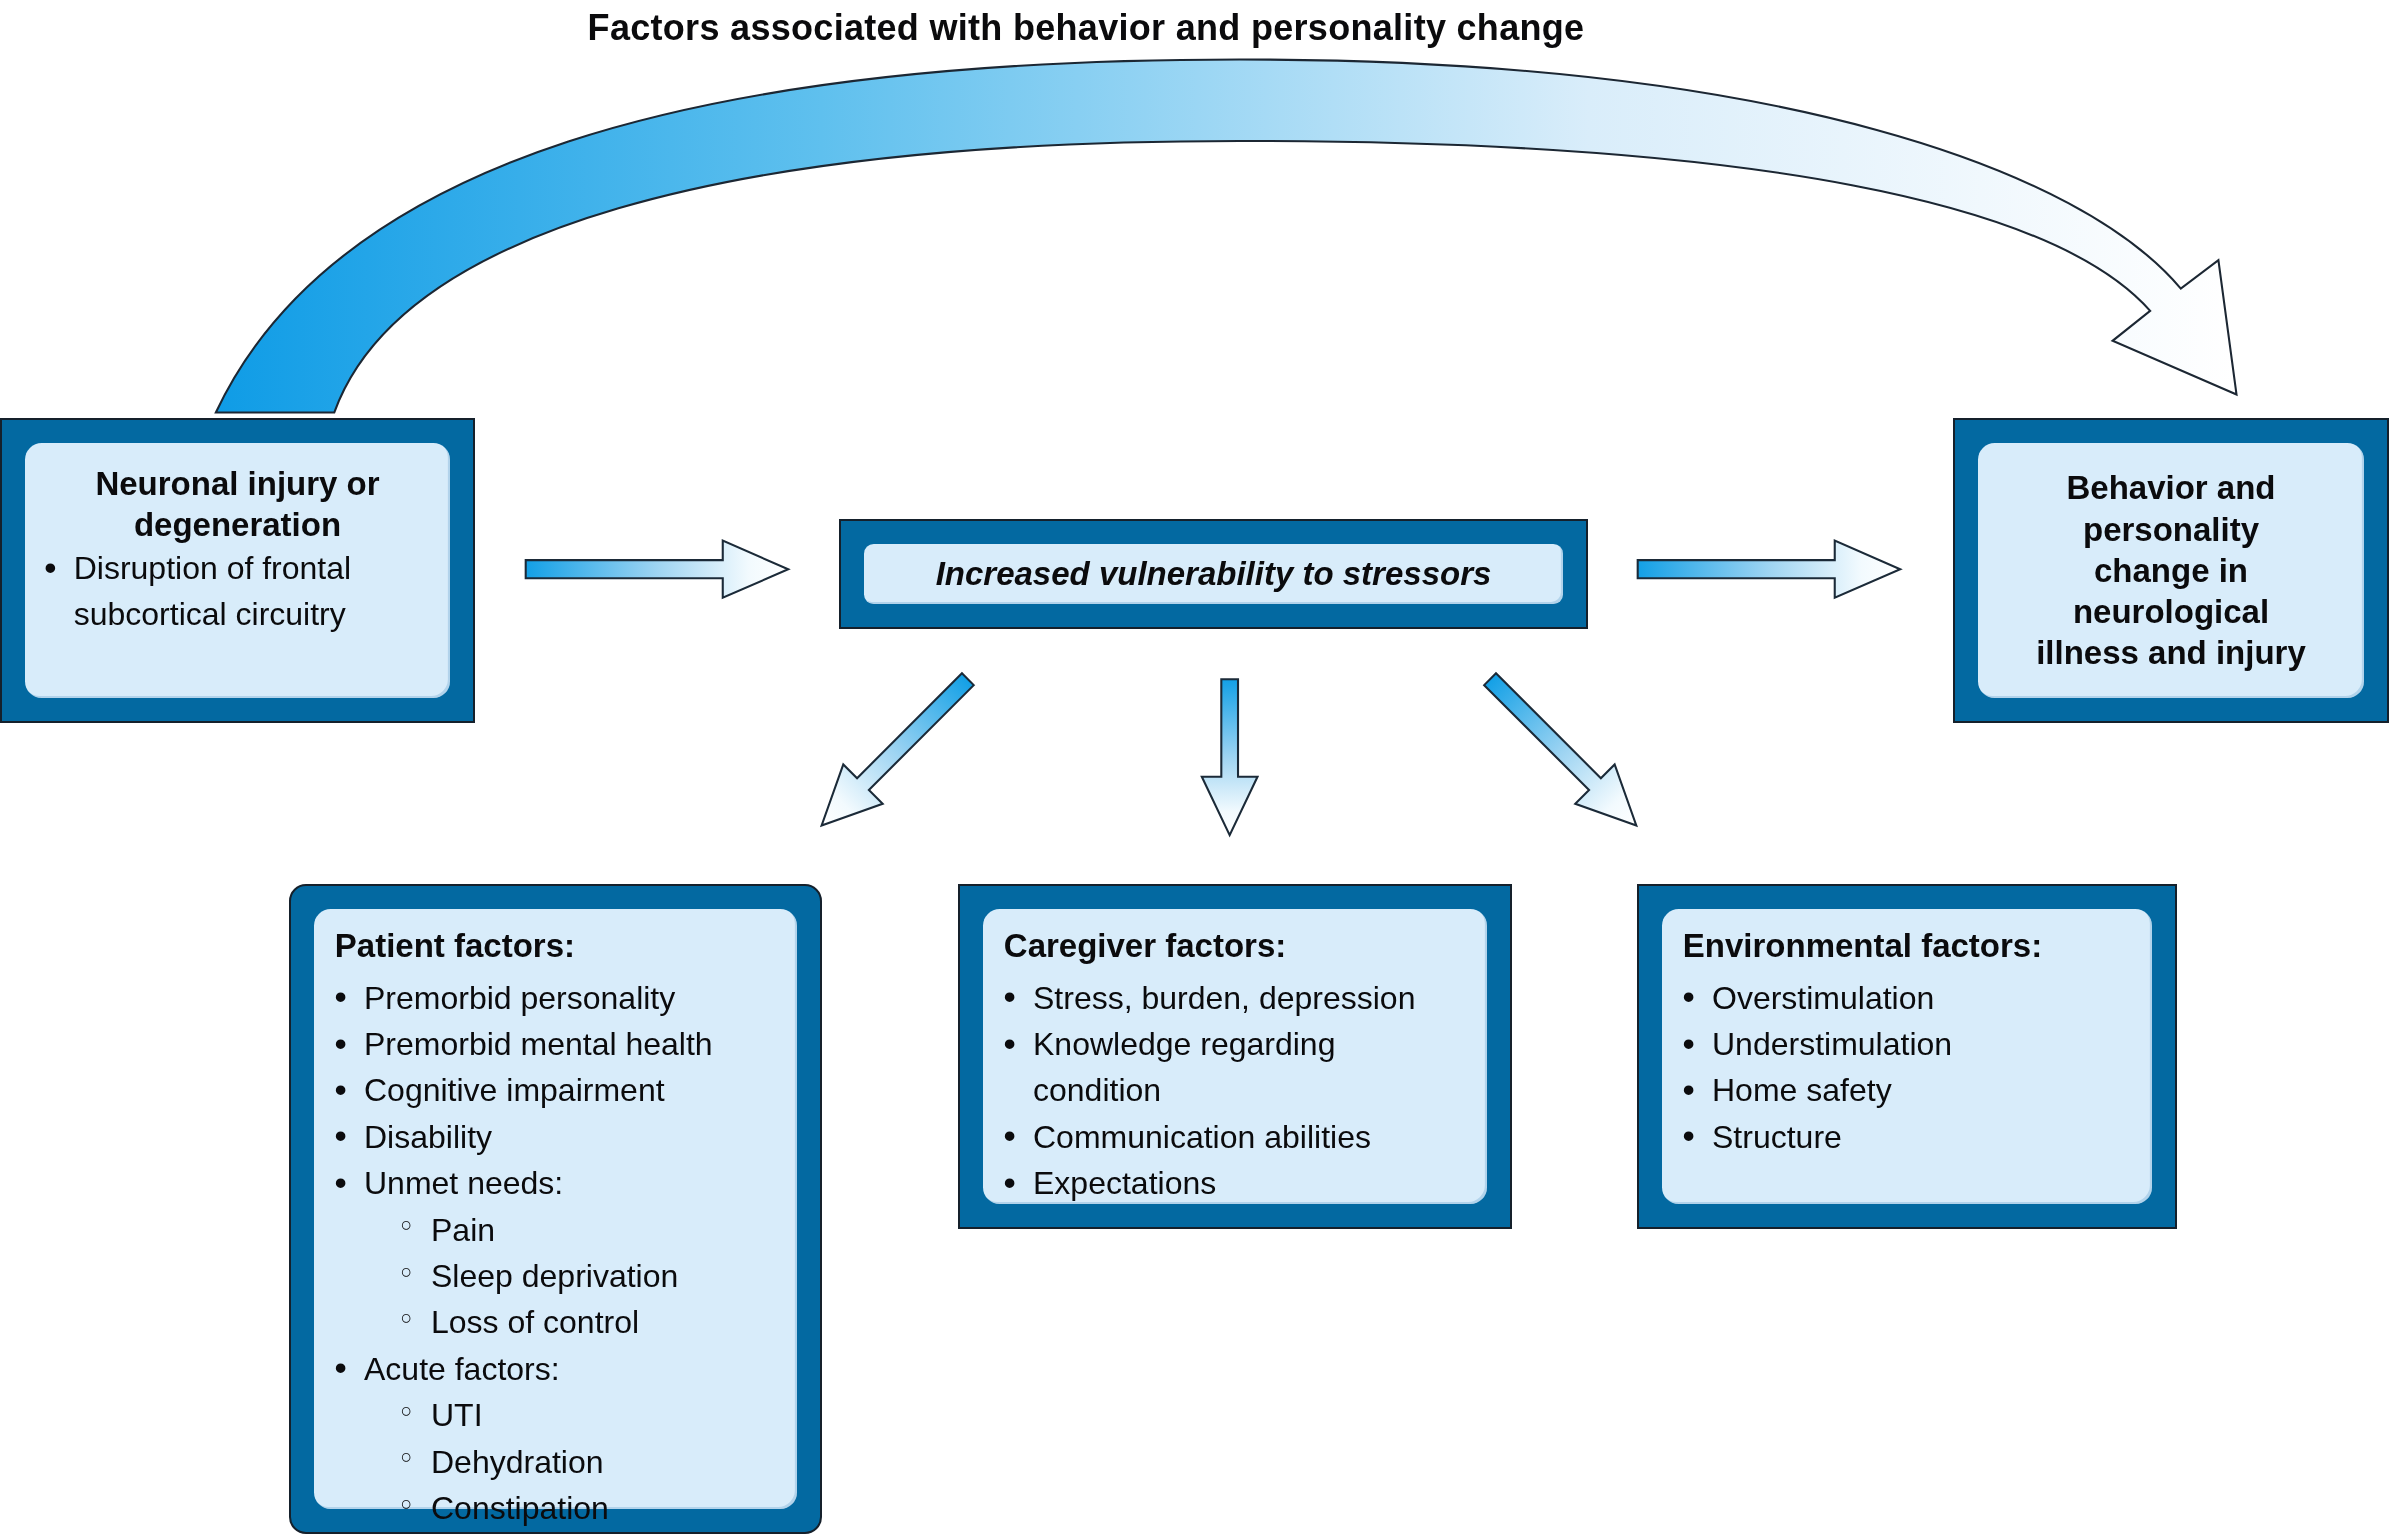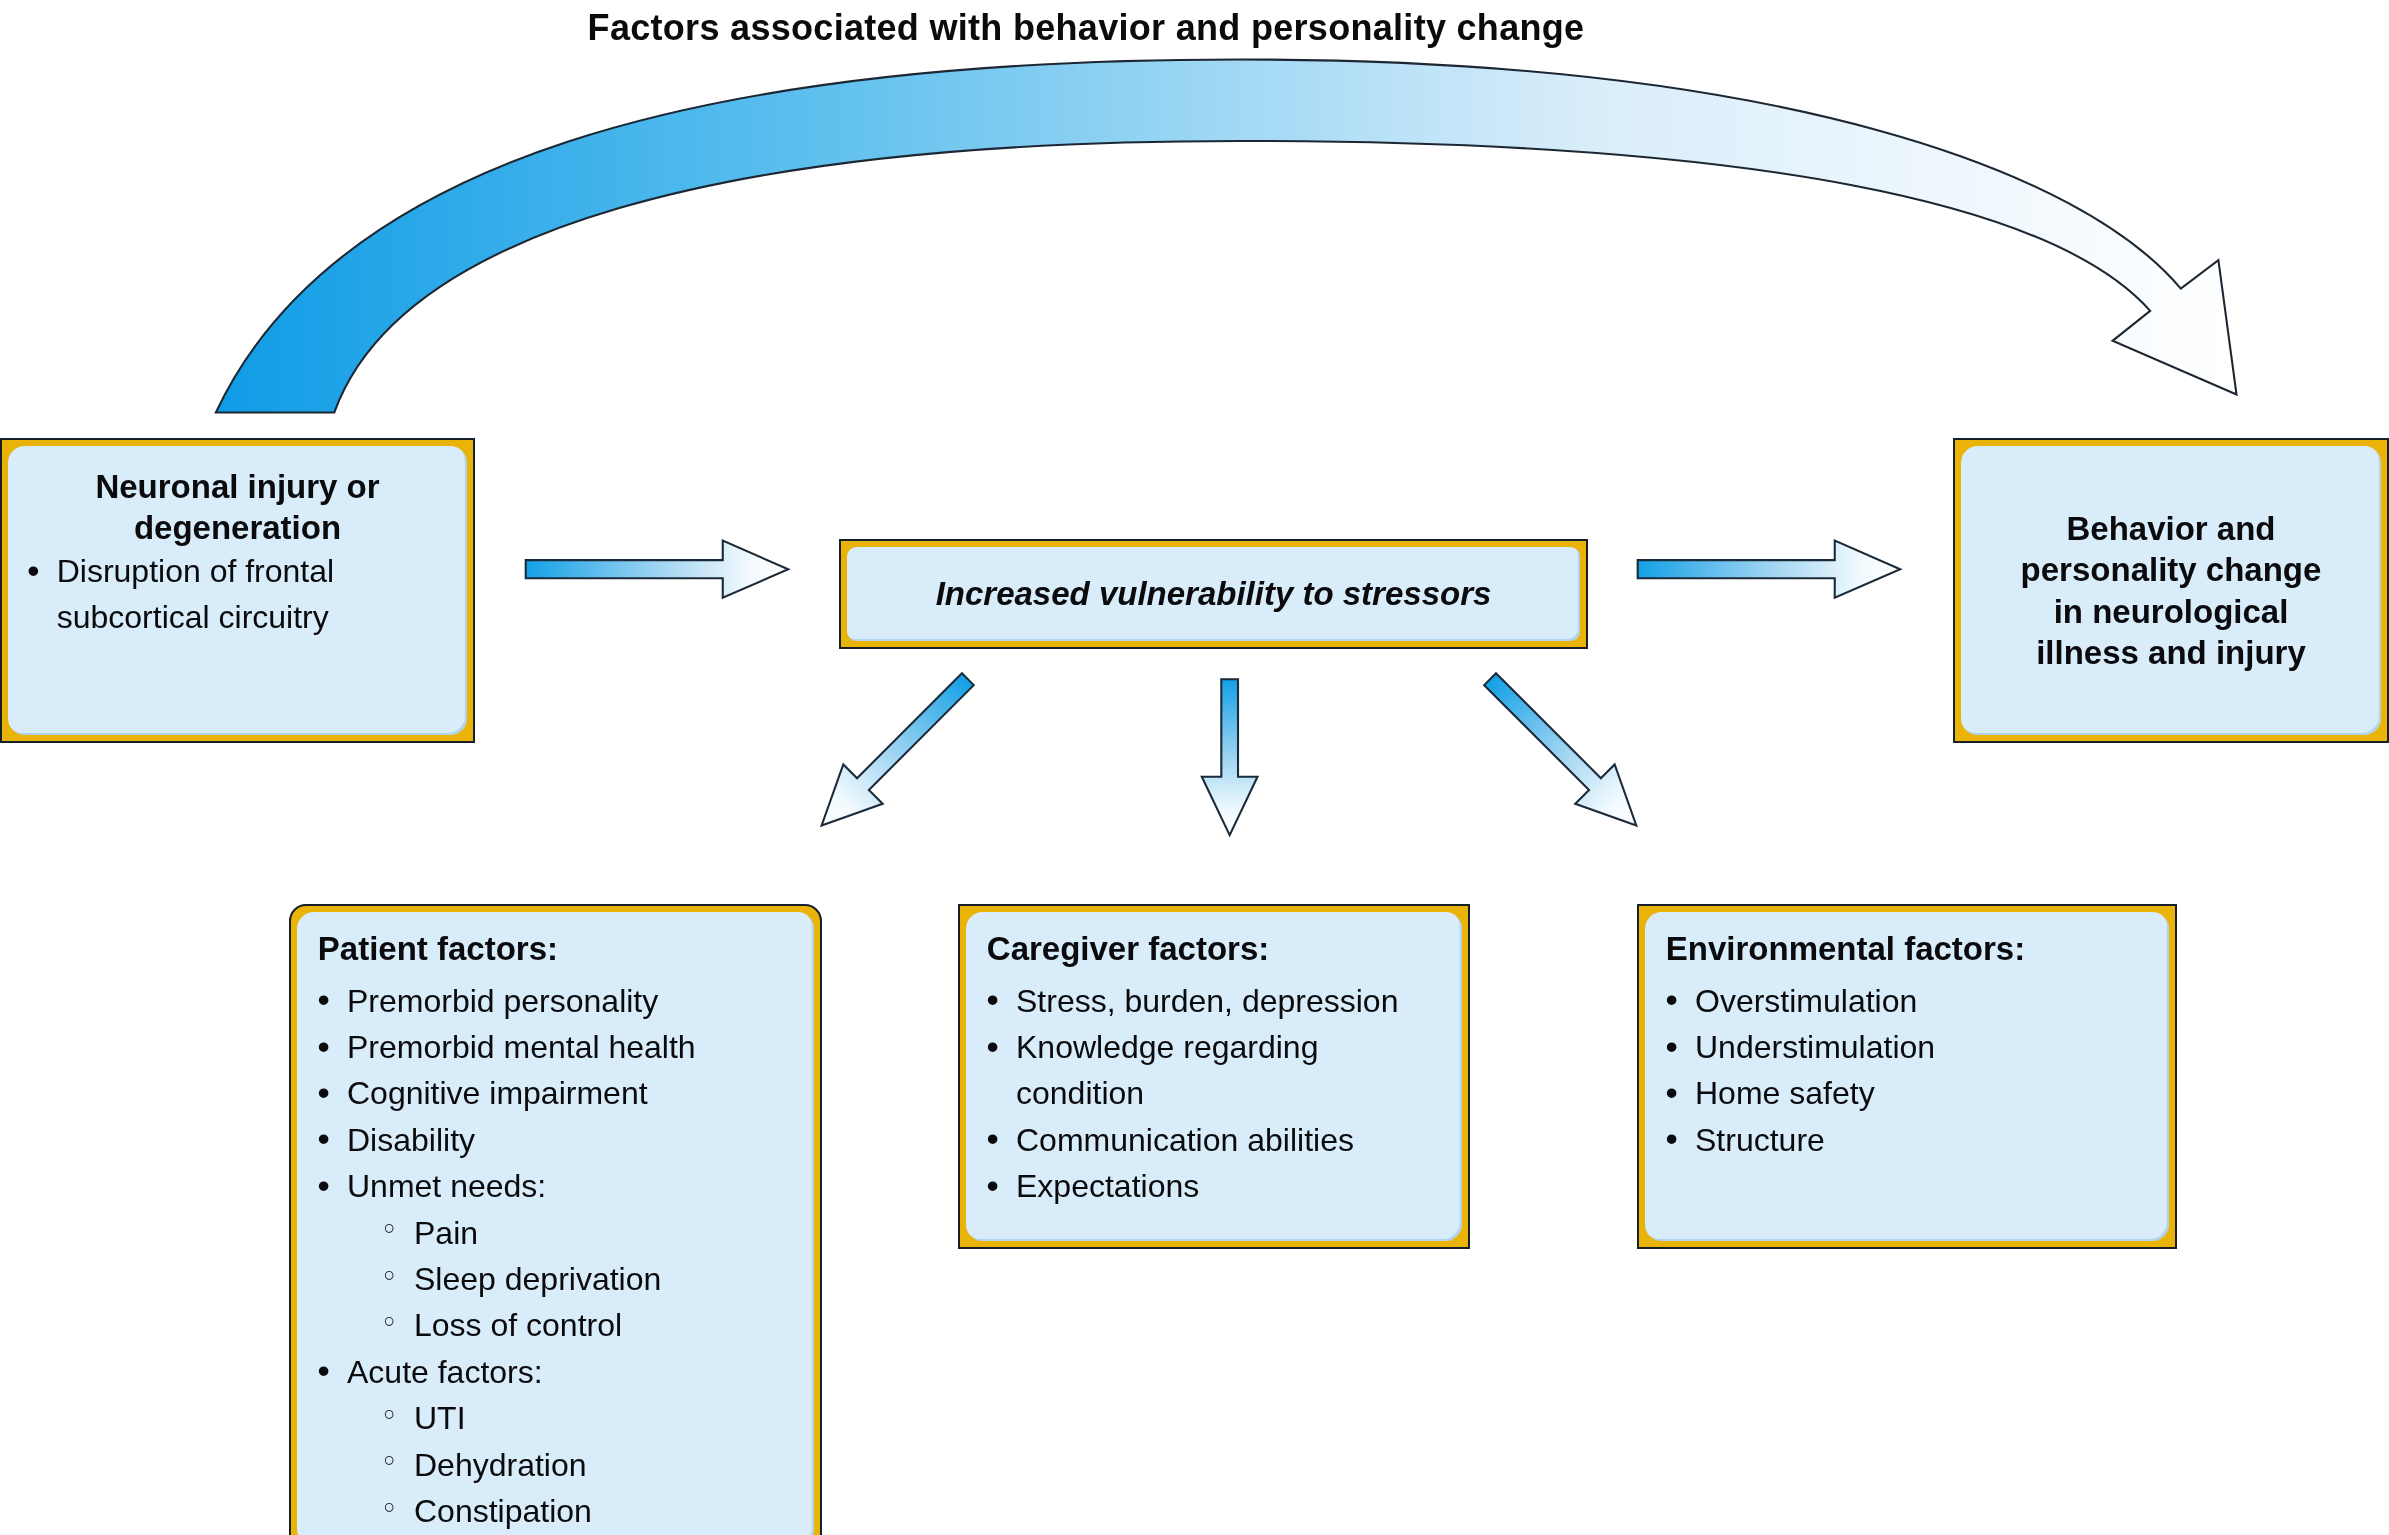--- a/index.html
+++ b/index.html
@@ -9,21 +9,21 @@
   }
   .stage { position:absolute; left:0; top:0; width:2389px; height:1536px; }
 
   .diagram-title {
     position:absolute; left:0; top:7px; width:2172px; text-align:center;
     font-size:36px; font-weight:bold; letter-spacing:0.3px;
   }
 
   svg.overlay { position:absolute; left:0; top:0; width:2389px; height:1536px; pointer-events:none; }
 
-  .box { position:absolute; border:2.8px solid #15202b; background:#eab308; padding:6px; box-sizing:border-box;margin-top:20px; }
+  .box { position:absolute; border:2.8px solid #15202b; background:#0369a1; padding:23px; box-sizing:border-box; }
   .box-inner {
     width:100%; height:100%; background:#d8ecfa; border-radius:16.7px; box-sizing:border-box;
     box-shadow: inset -2.1px -2.1px 0 rgba(110,165,205,0.35);
   }
 
   
   .box-neuronal { left:0px; top:418px; width:475px; height:305px; }
   .box-neuronal .box-inner { padding:19.5px 16.7px; }
   .node-heading { font-size:33px; font-weight:bold; text-align:center; line-height:1.25; }
   .box-neuronal ul { margin:12.5px 0 0 0; padding:0; list-style:none; }
@@ -32,21 +32,21 @@
   .box-vulnerability { left:839px; top:519px; width:749px; height:110px;font-style:italic; }
   .box-vulnerability .box-inner { border-radius:9.7px; display:flex; align-items:center; justify-content:center; }
   .box-vulnerability .node-heading { font-size:33px; }
 
   
   .box-behavior { left:1953px; top:418px; width:436px; height:305px; }
   .box-behavior .box-inner { display:flex; align-items:center; justify-content:center; padding:14px 46px; }
 
   
   .box-patient { left:289px; top:884px; width:533px; height:650px;border-radius:17px; }
-  .box-caregiver { left:958px; top:884px; width:512px; height:345px; }
+  .box-caregiver { left:958px; top:884px; width:554px; height:345px; }
   .box-environmental { left:1637px; top:884px; width:540px; height:345px; }
   .factor-inner { padding:18px 18px; }
   .factor-heading { font-size:33px; font-weight:bold; margin:0 0 9.7px 2.8px; }
 
   ul.factor-list { margin:0; padding:0; list-style:none; font-size:32px; line-height:1.45; }
   ul.factor-list li { position:relative; padding-left:32px; }
   ul.factor-list li.lvl1::before {
     content:"\2022"; position:absolute; left:2.8px; top:-1.4px; font-weight:bold; font-size:1.05em;
   }
   ul.factor-list li.lvl2 { margin-left:67px; }

